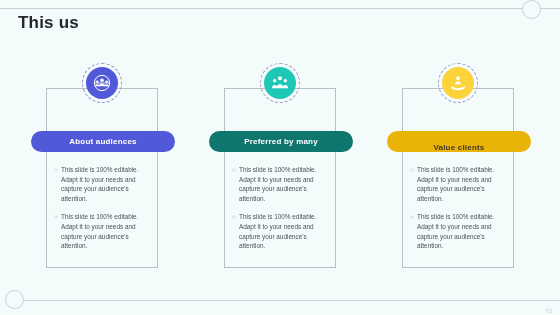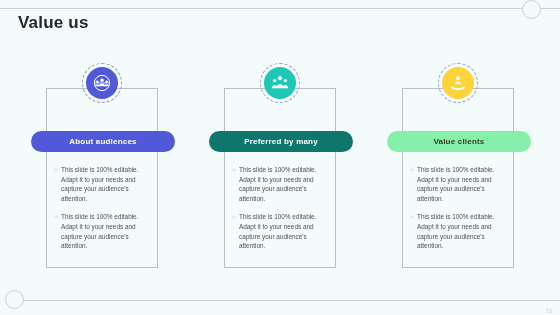--- a/index.html
+++ b/index.html
@@ -173,21 +173,21 @@
 </style>
 </head>
 <body style="background: rgb(244, 251, 251);">
 
 <div class="ornament-top"></div>
 <div class="ornament-top-circle"></div>
 <div class="ornament-bottom"></div>
 <div class="ornament-bottom-circle"></div>
 <div class="page-number">73</div>
 
-<div class="slide-title">Value us</div>
+<div class="slide-title">This us</div>
 
 <div class="cards">
 
   <div class="card c0">
     <div class="badge">
       <div class="badge-ring" style="border-color: rgb(143, 147, 201);"></div>
       <div class="badge-disc" id="disc0" style="background: rgb(81, 89, 217);">
         <svg width="20" height="20" viewBox="0 0 24 24">
           <circle cx="12" cy="12" r="9.2" fill="none" stroke="#ffffff" stroke-width="1.2"></circle>
           <line x1="2.8" y1="12" x2="21.2" y2="12" stroke="#ffffff" stroke-width="1"></line>
@@ -248,21 +248,21 @@
     <div class="badge">
       <div class="badge-ring" style="border-color: rgb(154, 158, 198);"></div>
       <div class="badge-disc" id="disc2" style="background: rgb(252, 211, 59);">
         <svg width="20" height="20" viewBox="0 0 24 24">
           <circle cx="12" cy="6.2" r="2.2" fill="#ffffff"></circle>
           <path d="M8.6 13.6c0-2.4 1.5-3.8 3.4-3.8s3.4 1.4 3.4 3.8z" fill="#ffffff"></path>
           <path d="M3.4 16.2c2.6 0 4.2 2 8.6 2s6-2 8.6-2c0 2.6-3.6 4.4-8.6 4.4S3.4 18.8 3.4 16.2z" fill="#ffffff"></path>
         </svg>
       </div>
     </div>
-    <div class="pill" id="pill2" style="background: #86efac; color: rgb(61, 58, 32);">
+    <div class="pill" id="pill2" style="background: #eab308; color: rgb(61, 58, 32); align-items: flex-end;">
       <span>Value clients</span>
     </div>
     <div class="bullets">
       <div class="bullet-item">
         <span class="bullet-dot">○</span>
         <span class="bullet-text">This slide is 100% editable. Adapt it to your needs and capture your audience's attention.</span>
       </div>
       <div class="bullet-item">
         <span class="bullet-dot">○</span>
         <span class="bullet-text">This slide is 100% editable. Adapt it to your needs and capture your audience's attention.</span>

